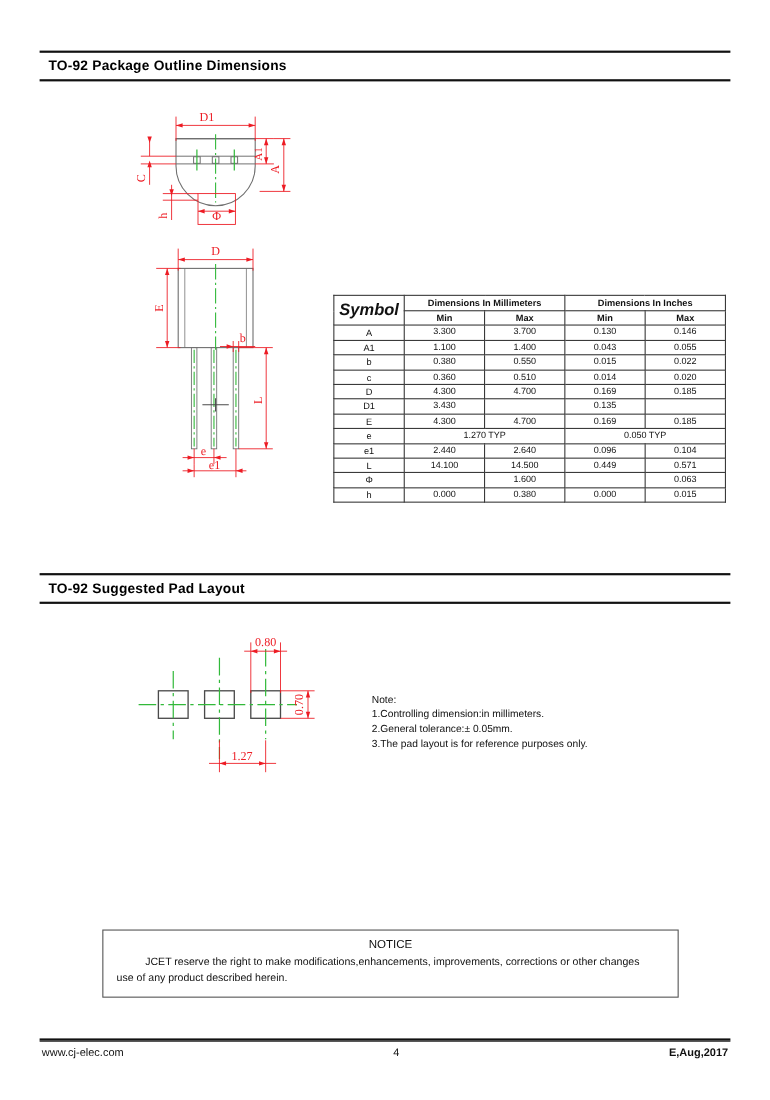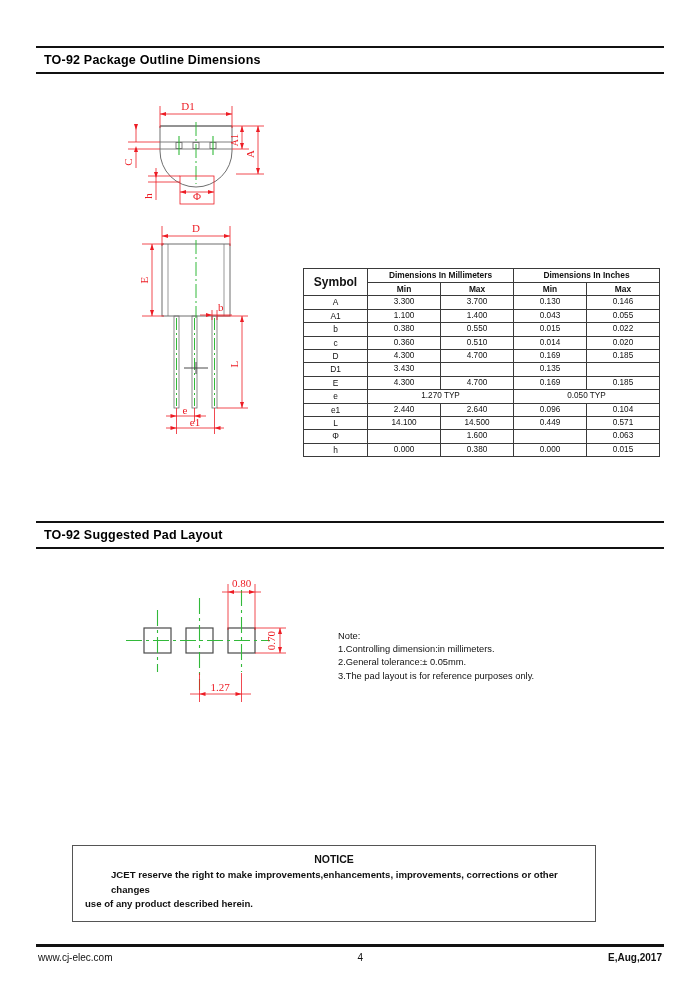--- a/index.html
+++ b/index.html
@@ -82,48 +82,48 @@
     font-weight: normal;
   }
   table.dims th.grp {
     font-weight: bold;
     font-size: 8.4px;
     height: 13px;
     line-height: 13px;
   }
   table.dims th.sym {
     font-weight: bold;
-    font-size: 12px;
+    font-size: 15px;
+    font-style: italic;
   }
   table.dims th.sub {
     font-weight: bold;
     font-size: 8.4px;
   }
   table.dims td.symcol { font-size: 8.4px; }
 
   
   #pad-notes {
     position: absolute;
     left: 338px;
     top: 630px;
     font-size: 9.3px;
     line-height: 13.2px;
     color: #111;
   }
 
   
   #notice-box {
     position: absolute;
-    left: 72px;
+    left: 93px;
     top: 845px;
     width: 524px;
     border: 1px solid #555;
     box-sizing: border-box;
     padding: 7px 12px 9px 12px;
-    font-weight: bold;
   }
   #notice-title {
     text-align: center;
     font-size: 10.5px;
     color: #111;
     margin-bottom: 3px;
   }
   #notice-body {
     font-size: 9.6px;
     line-height: 14.5px;
@@ -434,21 +434,21 @@
 <div id="pad-notes">
   <div>Note:</div>
   <div>1.Controlling dimension:in millimeters.</div>
   <div>2.General tolerance:± 0.05mm.</div>
   <div>3.The pad layout is for reference purposes only.</div>
 </div>
 
 <div id="notice-box">
   <div id="notice-title">NOTICE</div>
   <div id="notice-body">
-    <div class="indent">JCET  reserve the right to make improvements,enhancements, improvements, corrections or other changes</div>
+    <div class="indent">JCET  reserve the right to make modifications,enhancements, improvements, corrections or other changes</div>
     <div>use of any product described herein.</div>
   </div>
 </div>
 
 <div id="footer">
   <div class="frule-top"></div>
   <div class="frule-bot"></div>
   <div class="frow">
     <div>www.cj-elec.com</div>
     <div class="fcenter">4</div>

